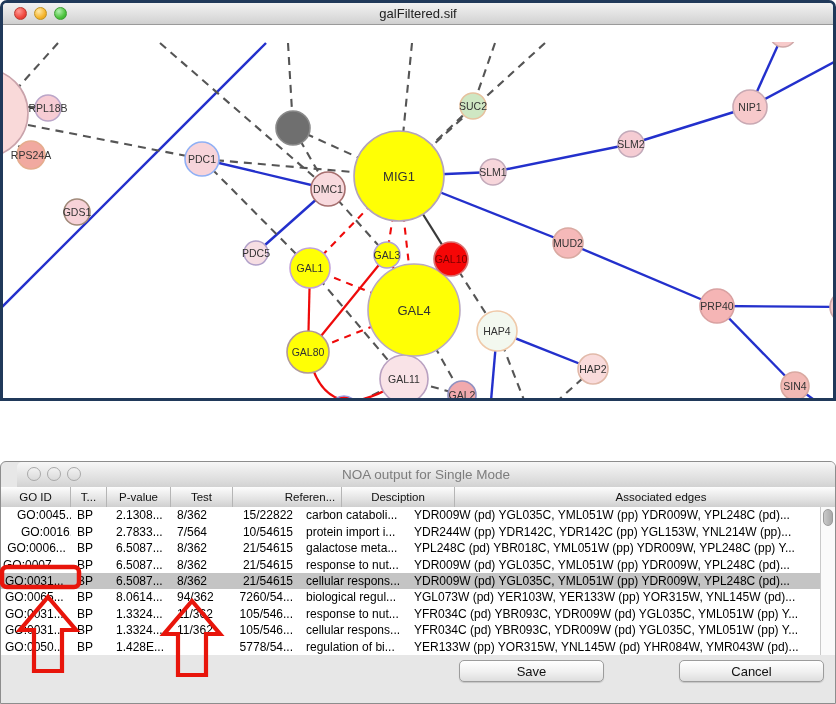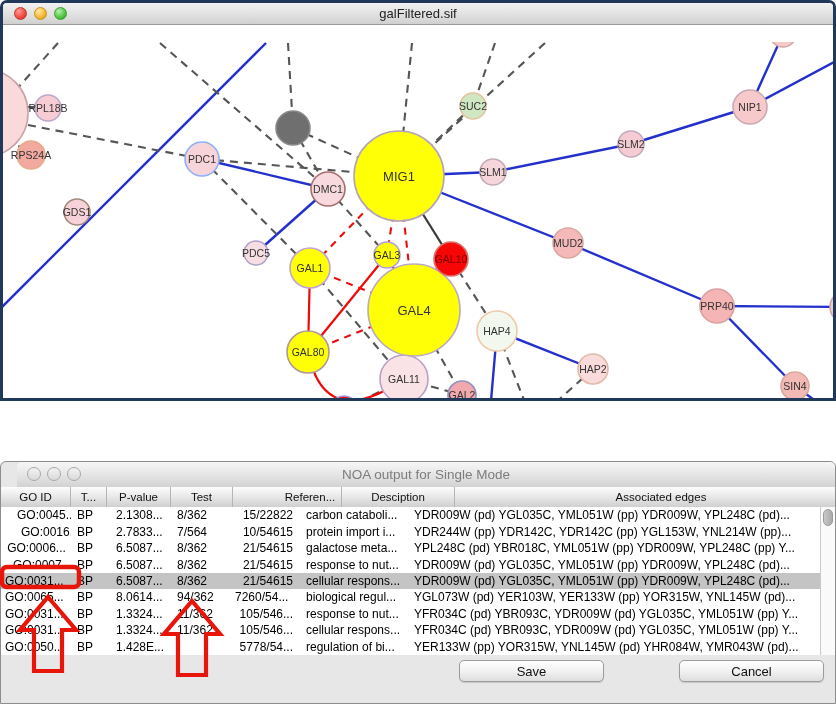--- a/index.html
+++ b/index.html
@@ -220,21 +220,21 @@
         <div class="trow">
           <div class="td" style="flex: 0 0 70px; width: 70px; text-align: center; padding-left: 4px;">GO:0006...</div>
           <div class="td" style="flex: 0 0 36px; width: 36px; text-align: left; padding-left: 6px;">BP</div>
           <div class="td" style="flex: 0 0 64px; width: 64px; text-align: left; padding-left: 9px;">6.5087...</div>
           <div class="td" style="flex: 0 0 62px; width: 62px; text-align: left; padding-left: 6px;">8/362</div>
           <div class="td" style="flex: 0 0 63px; width: 63px; text-align: right; padding-left: 2px;">21/54615</div>
           <div class="td" style="flex: 0 0 113px; width: 113px; text-align: left; padding-left: 10px;">galactose meta...</div>
           <div class="td" style="flex: 0 0 413px; width: 413px; text-align: left; padding-left: 5px;">YPL248C (pd) YBR018C, YML051W (pp) YDR009W, YPL248C (pp) Y...</div>
         </div>
         <div class="trow">
-          <div class="td" style="flex: 0 0 70px; width: 70px; text-align: left; padding-left: 12px;">GO:0007...</div>
+          <div class="td" style="flex: 0 0 70px; width: 70px; text-align: left; padding-left: 2px;">GO:0007...</div>
           <div class="td" style="flex: 0 0 36px; width: 36px; text-align: left; padding-left: 6px;">BP</div>
           <div class="td" style="flex: 0 0 64px; width: 64px; text-align: left; padding-left: 9px;">6.5087...</div>
           <div class="td" style="flex: 0 0 62px; width: 62px; text-align: left; padding-left: 6px;">8/362</div>
           <div class="td" style="flex: 0 0 63px; width: 63px; text-align: right; padding-left: 2px;">21/54615</div>
           <div class="td" style="flex: 0 0 113px; width: 113px; text-align: left; padding-left: 10px;">response to nut...</div>
           <div class="td" style="flex: 0 0 413px; width: 413px; text-align: left; padding-left: 5px;">YDR009W (pd) YGL035C, YML051W (pp) YDR009W, YPL248C (pd)...</div>
         </div>
         <div class="trow sel">
           <div class="td" style="flex: 0 0 70px; width: 70px; text-align: left; padding-left: 4px;">GO:0031...</div>
           <div class="td" style="flex: 0 0 36px; width: 36px; text-align: left; padding-left: 6px;">BP</div>
@@ -242,21 +242,21 @@
           <div class="td" style="flex: 0 0 62px; width: 62px; text-align: left; padding-left: 6px;">8/362</div>
           <div class="td" style="flex: 0 0 63px; width: 63px; text-align: right; padding-left: 2px;">21/54615</div>
           <div class="td" style="flex: 0 0 113px; width: 113px; text-align: left; padding-left: 10px;">cellular respons...</div>
           <div class="td" style="flex: 0 0 413px; width: 413px; text-align: left; padding-left: 5px;">YDR009W (pd) YGL035C, YML051W (pp) YDR009W, YPL248C (pd)...</div>
         </div>
         <div class="trow">
           <div class="td" style="flex: 0 0 70px; width: 70px; text-align: left; padding-left: 4px;">GO:0065...</div>
           <div class="td" style="flex: 0 0 36px; width: 36px; text-align: left; padding-left: 6px;">BP</div>
           <div class="td" style="flex: 0 0 64px; width: 64px; text-align: left; padding-left: 9px;">8.0614...</div>
           <div class="td" style="flex: 0 0 62px; width: 62px; text-align: left; padding-left: 6px;">94/362</div>
-          <div class="td" style="flex: 0 0 63px; width: 63px; padding-left: 2px;">7260/54...</div>
+          <div class="td" style="flex: 0 0 63px; width: 63px; text-align: right; padding-left: 2px;">7260/54...</div>
           <div class="td" style="flex: 0 0 113px; width: 113px; text-align: left; padding-left: 10px;">biological regul...</div>
           <div class="td" style="flex: 0 0 413px; width: 413px; text-align: left; padding-left: 5px;">YGL073W (pd) YER103W, YER133W (pp) YOR315W, YNL145W (pd)...</div>
         </div>
         <div class="trow">
           <div class="td" style="flex: 0 0 70px; width: 70px; text-align: left; padding-left: 4px;">GO:0031...</div>
           <div class="td" style="flex: 0 0 36px; width: 36px; text-align: left; padding-left: 6px;">BP</div>
           <div class="td" style="flex: 0 0 64px; width: 64px; text-align: left; padding-left: 9px;">1.3324...</div>
           <div class="td" style="flex: 0 0 62px; width: 62px; text-align: left; padding-left: 6px;">11/362</div>
           <div class="td" style="flex: 0 0 63px; width: 63px; text-align: right; padding-left: 2px;">105/546...</div>
           <div class="td" style="flex: 0 0 113px; width: 113px; text-align: left; padding-left: 10px;">response to nut...</div>

